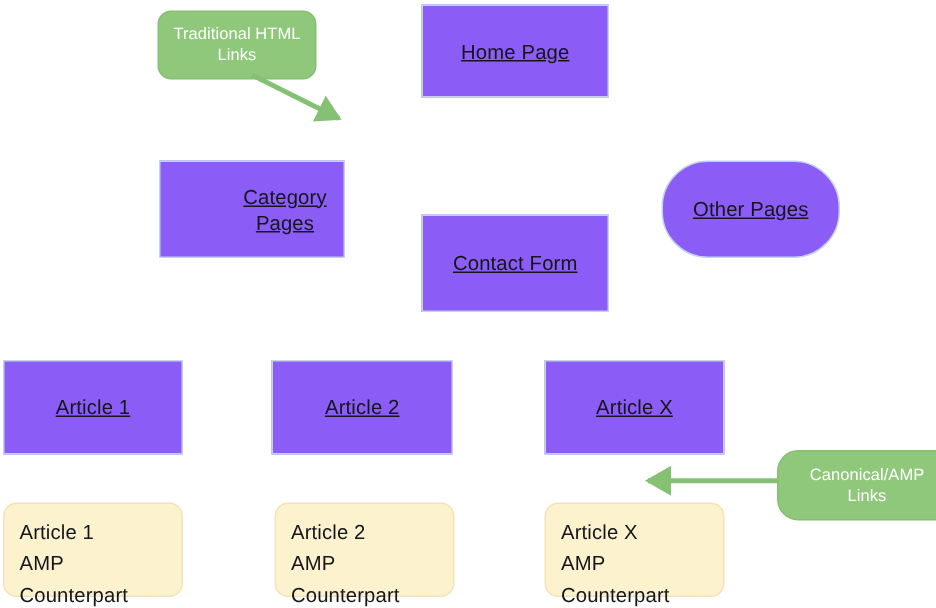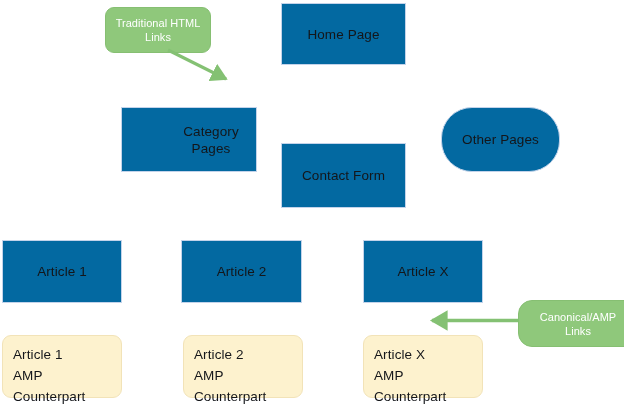--- a/index.html
+++ b/index.html
@@ -29,22 +29,23 @@
     align-items: center;
     justify-content: center;
     text-align: center;
     font-size: 13.5px;
     line-height: 17px;
     color: #14161a;
     white-space: pre-line;
     letter-spacing: 0.1px;
   }
   .page-box {
-    background: #0369a1;
+    background: #8b5cf6;
     border: 1px solid #c3d3ea;
+    text-decoration: underline;
   }
   .amp-box {
     background: #fdf2ce;
     border: 1px solid #f2e3b8;
     border-radius: 9px;
     justify-content: flex-start;
     align-items: flex-start;
     text-align: left;
     padding: 8px 10px 0 10px;
     line-height: 21px;
@@ -71,21 +72,21 @@
 </style>
 </head>
 <body>
 
 <div id="canvas">
 
   <div class="node page-box" style="left:281px; top:3px; width:125px; height:62px;">
     <span>Home Page</span>
   </div>
 
-  <div class="node page-box" style="left:121px; top:107px; width:136px; height:65px;padding-left:44px;">
+  <div class="node page-box" style="left:106px; top:107px; width:124px; height:65px;padding-left:44px;">
     <span>Category
 Pages</span>
   </div>
 
   <div class="node page-box" style="left:281px; top:107px; width:125px; height:65px;margin-top:36px;">
     <span>Contact Form</span>
   </div>
 
   <div class="node page-box" style="left:441px; top:107px; width:119px; height:65px;border-radius:31px;">
     <span>Other Pages</span>

